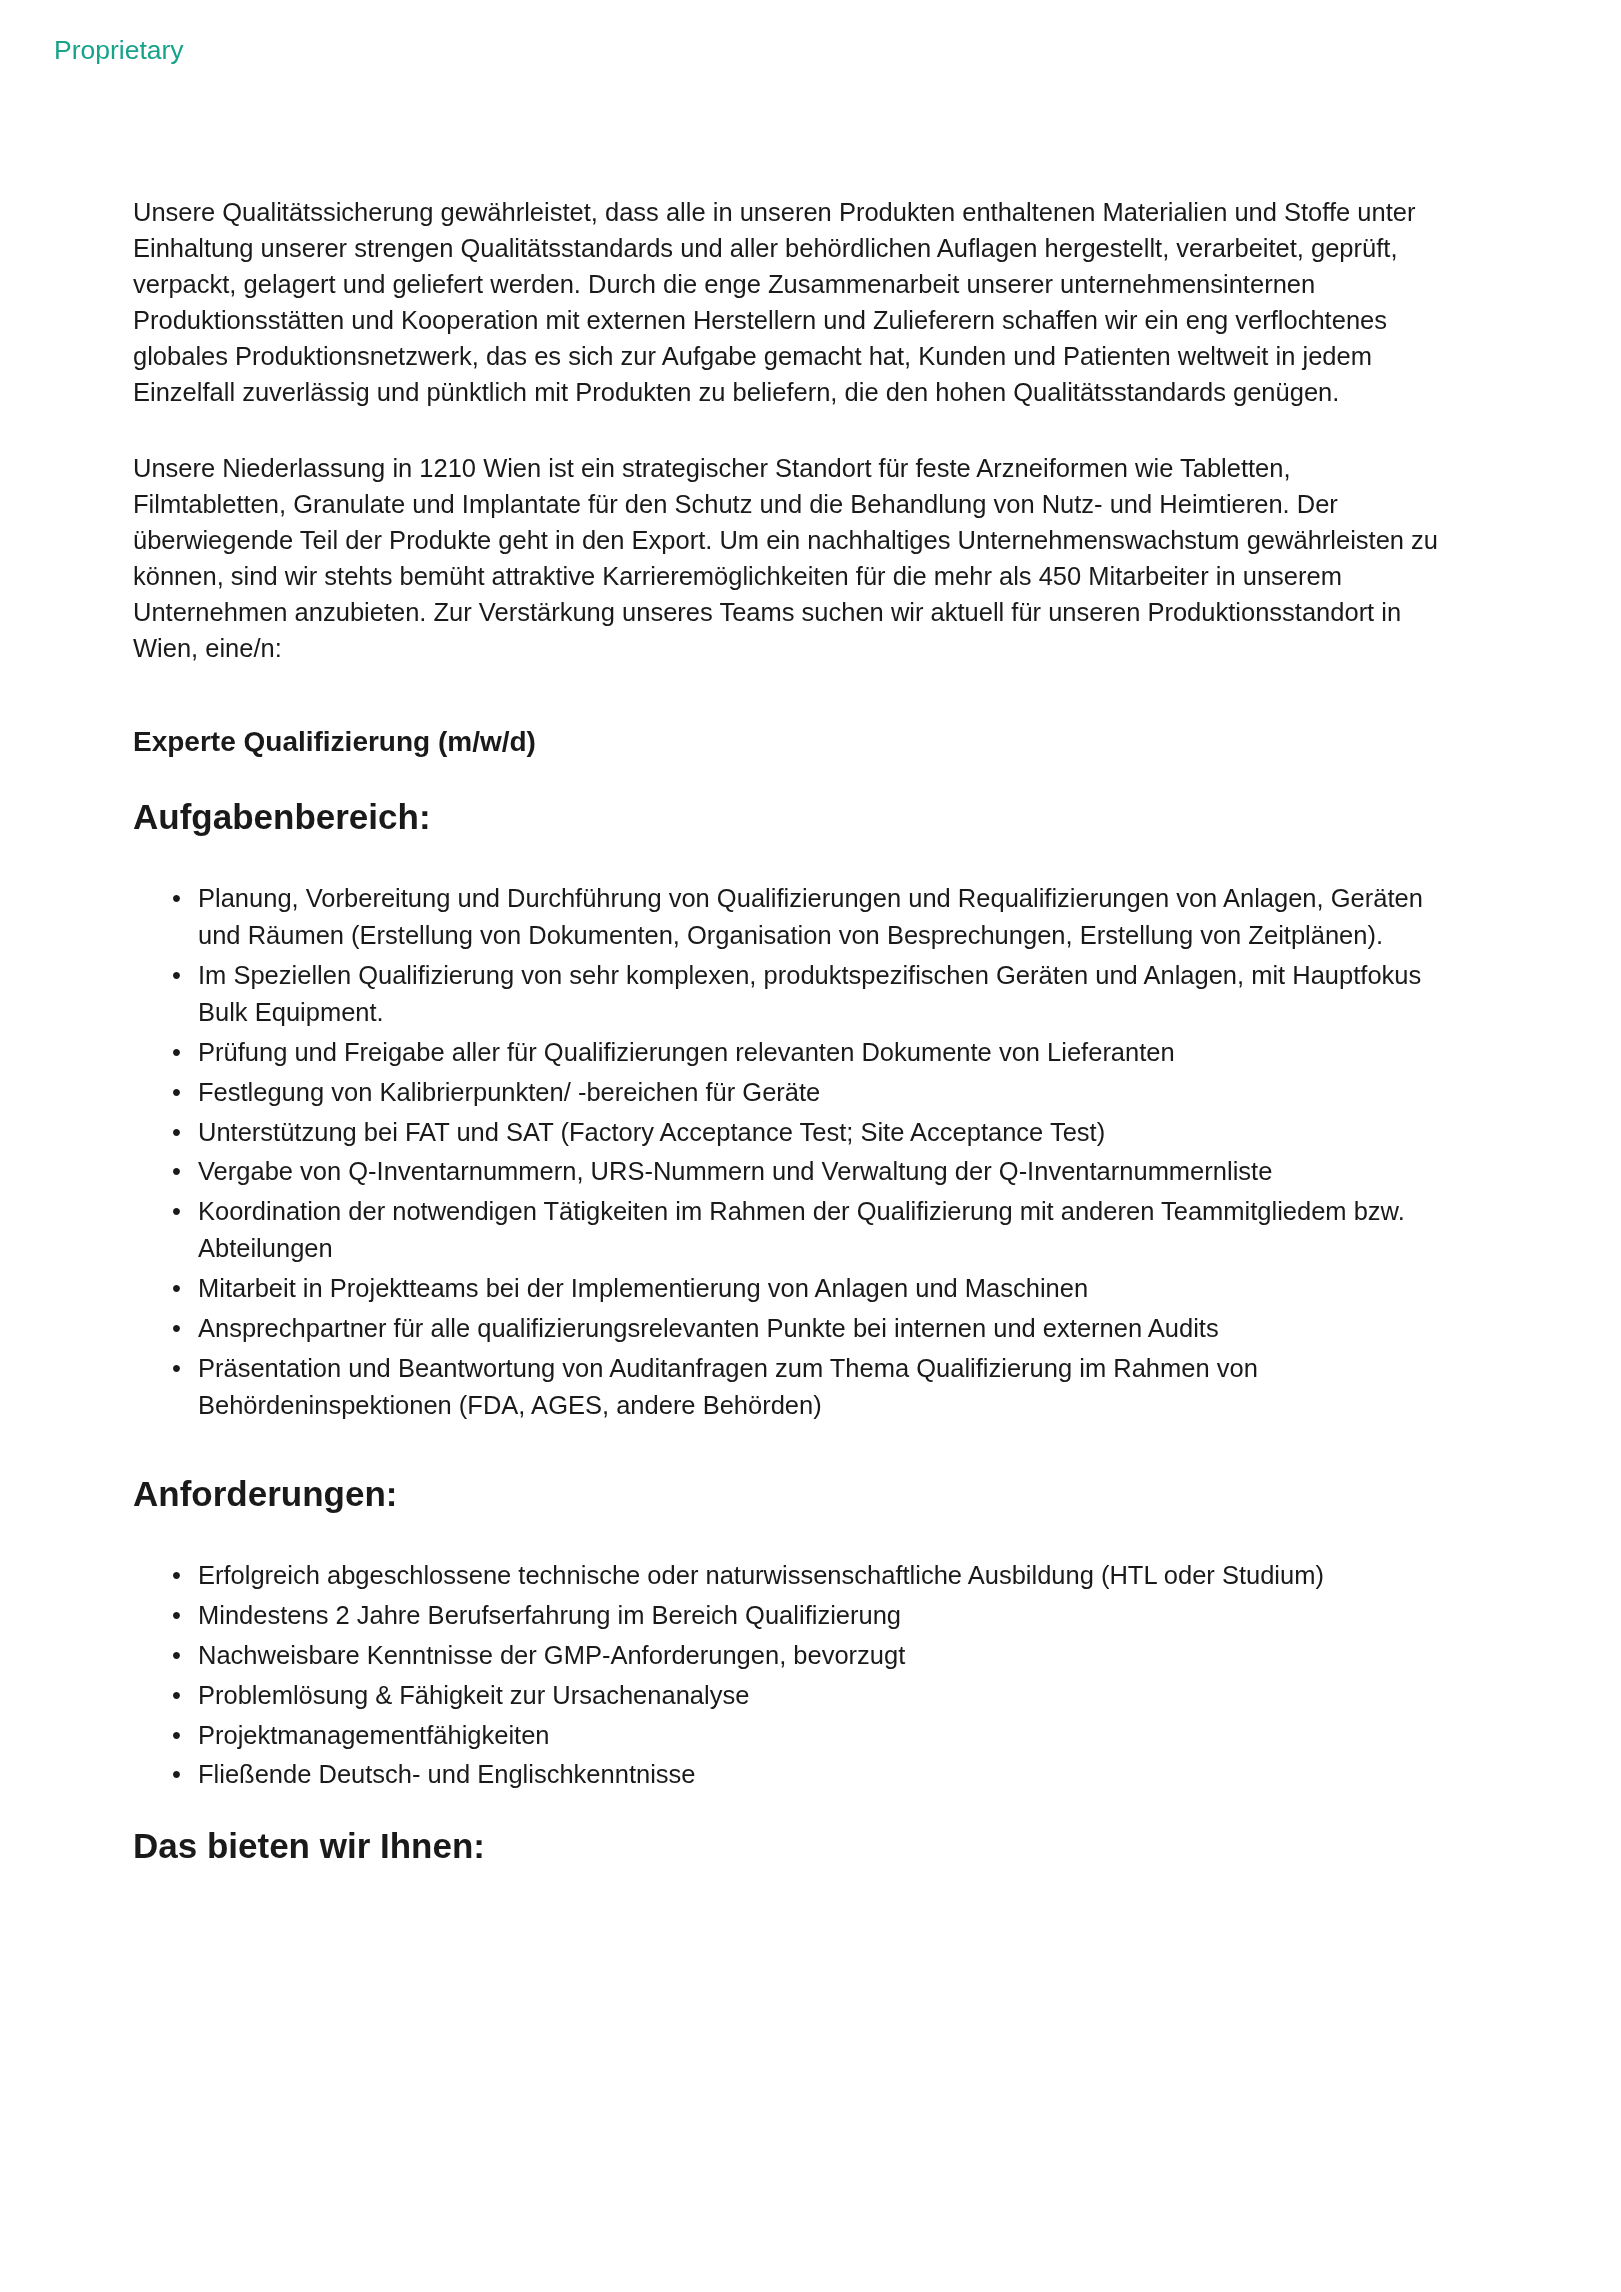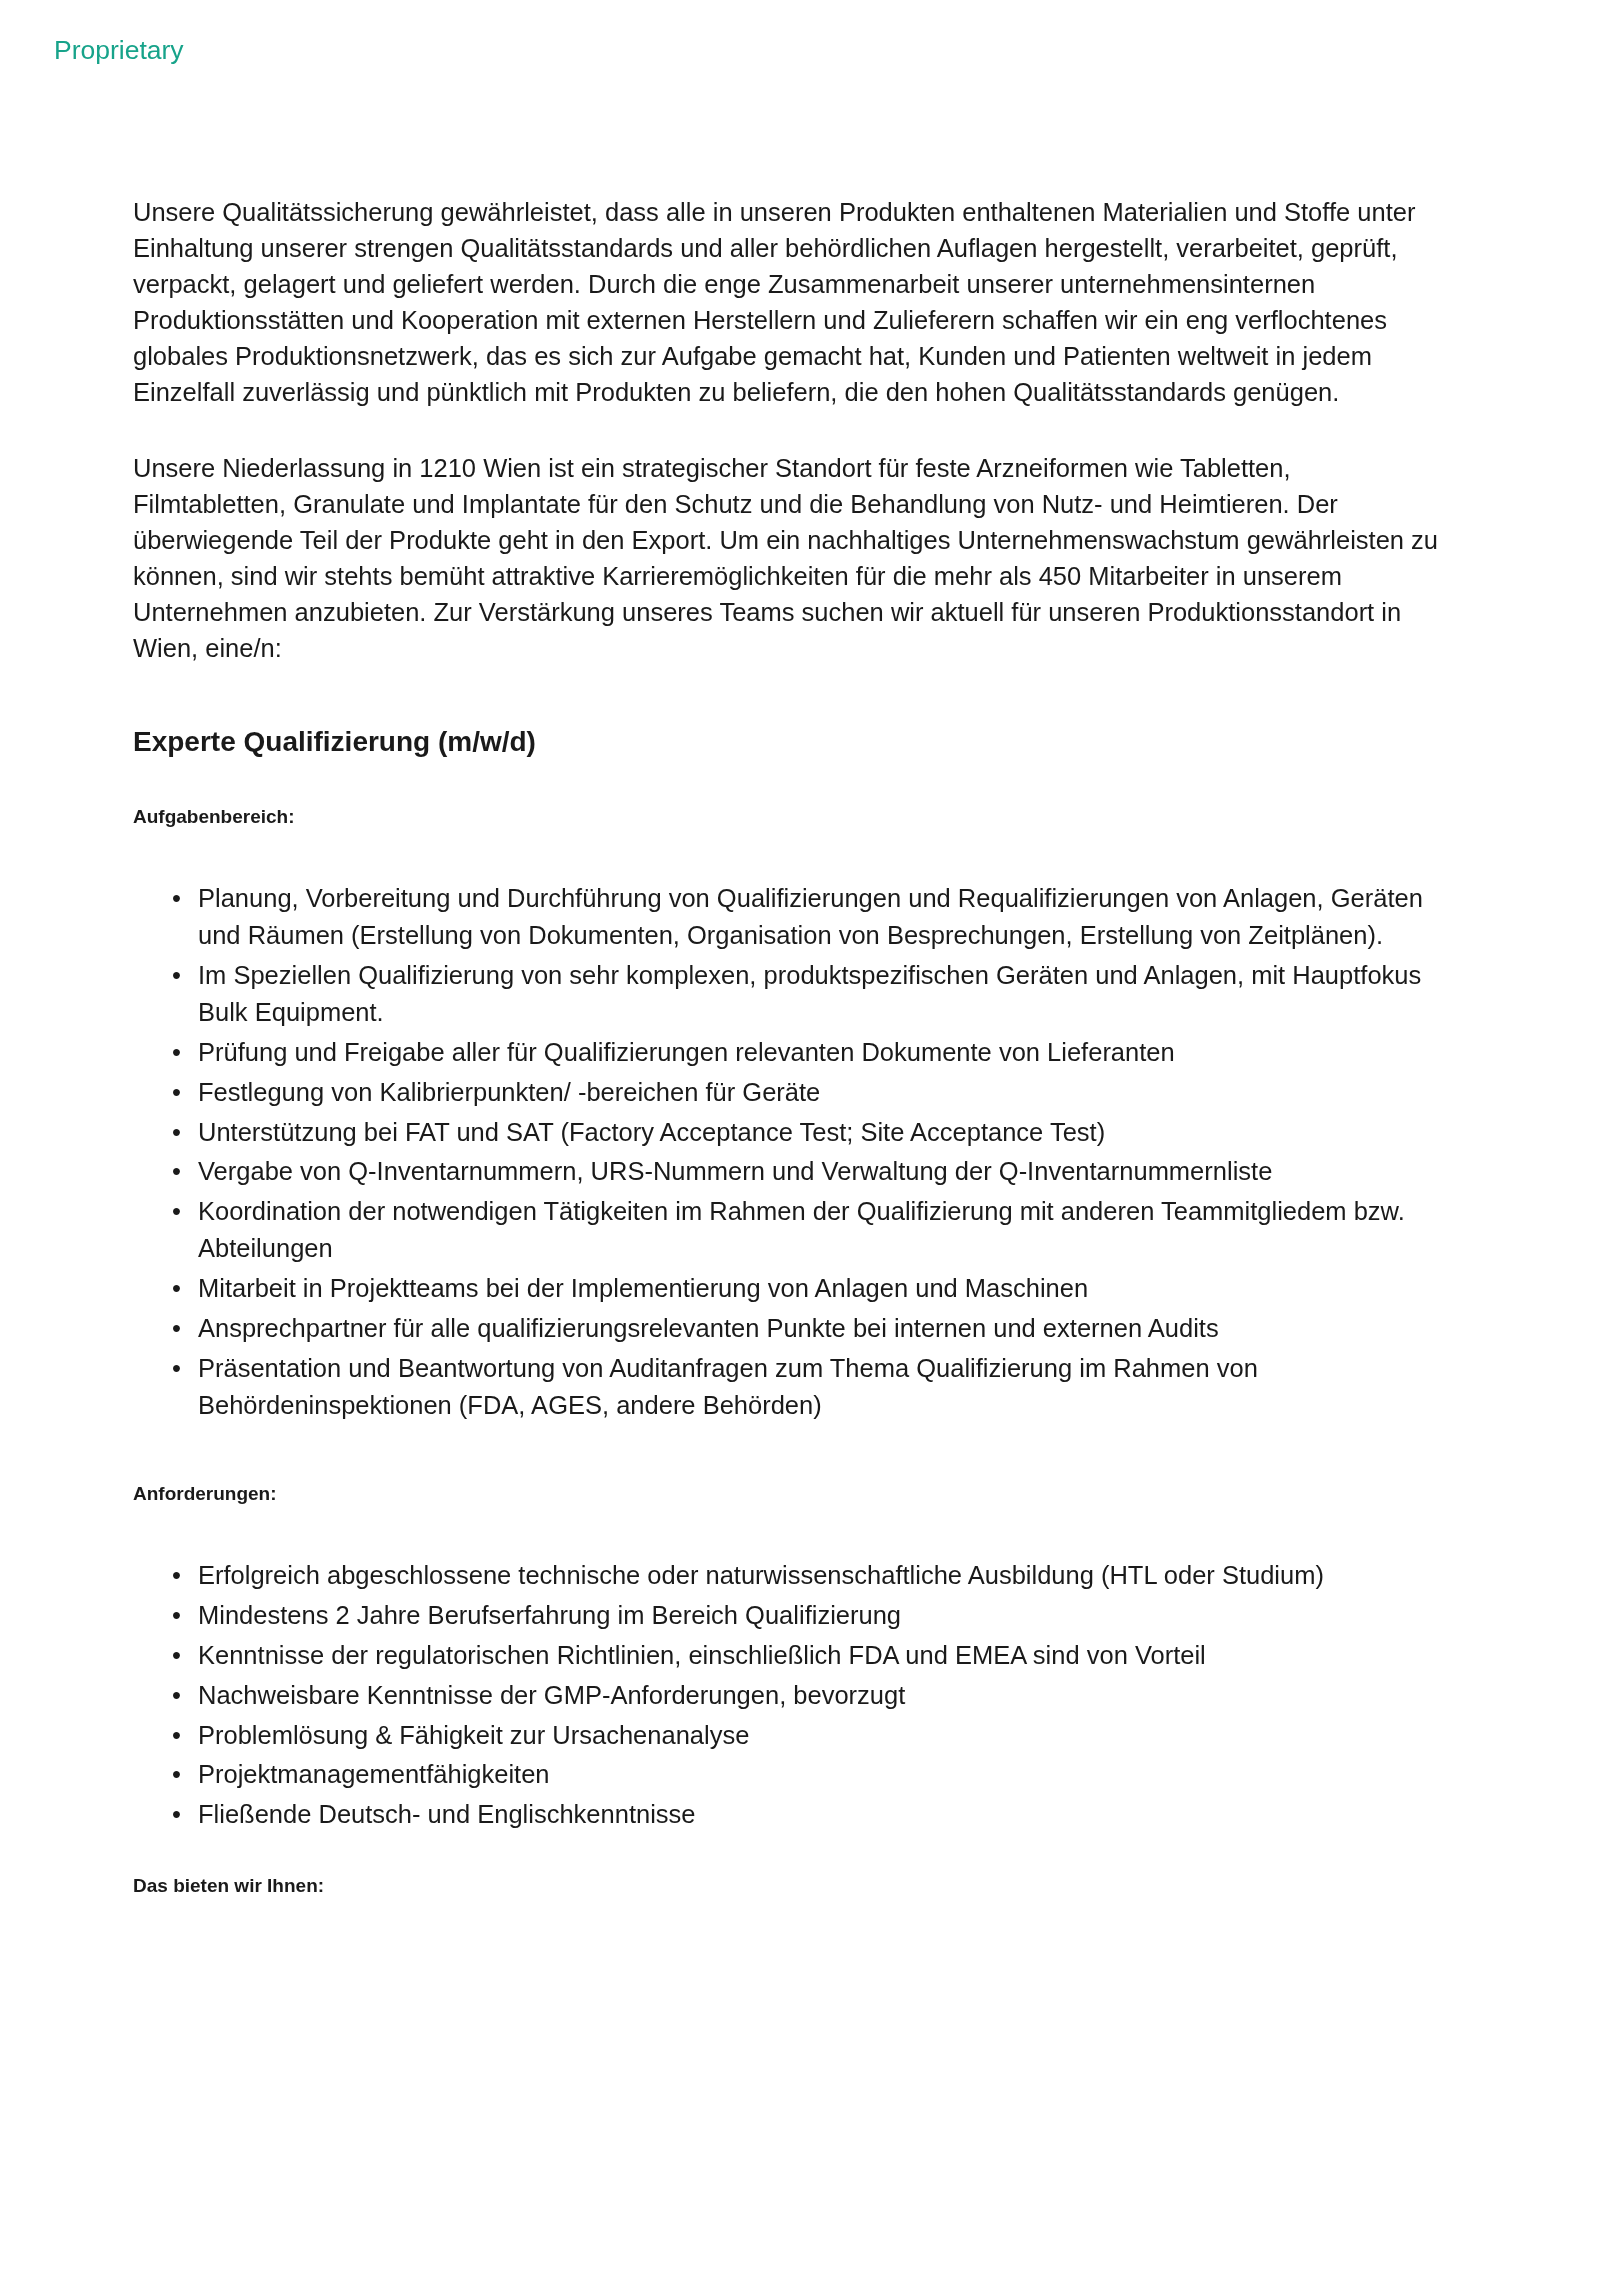--- a/index.html
+++ b/index.html
@@ -31,21 +31,21 @@
     line-height: 36px;
     margin: 0 0 40px 0;
   }
   .job-title {
     font-size: 28px;
     line-height: 45px;
     font-weight: bold;
     margin: 53px 0 0 0;
   }
   .section-heading {
-    font-size: 19px;
+    font-size: 35px;
     line-height: 36px;
     font-weight: bold;
     margin: 35px 0 0 0;
   }
   .section-heading.requirements-heading { margin-top: 52px; }
   .section-heading.benefits-heading { }
   ul.bullets {
     list-style: none;
     margin: 45px 0 0 0;
     padding: 0;
@@ -106,21 +106,20 @@
       </ul>
 
     <h2 class="section-heading requirements-heading">Anforderungen:</h2>
 
     <ul class="bullets">
 
         <li><span>Erfolgreich abgeschlossene technische oder naturwissenschaftliche Ausbildung (HTL oder Studium)</span></li>
 
         <li><span>Mindestens 2 Jahre Berufserfahrung im Bereich Qualifizierung</span></li>
 
-        <li><span>Kenntnisse der regulatorischen Richtlinien, einschließlich FDA und EMEA sind von Vorteil</span></li>
 
         <li><span>Nachweisbare Kenntnisse der GMP-Anforderungen, bevorzugt</span></li>
 
         <li><span>Problemlösung &amp; Fähigkeit zur Ursachenanalyse</span></li>
 
         <li><span>Projektmanagementfähigkeiten</span></li>
 
         <li><span>Fließende Deutsch- und Englischkenntnisse</span></li>
       </ul>
 

